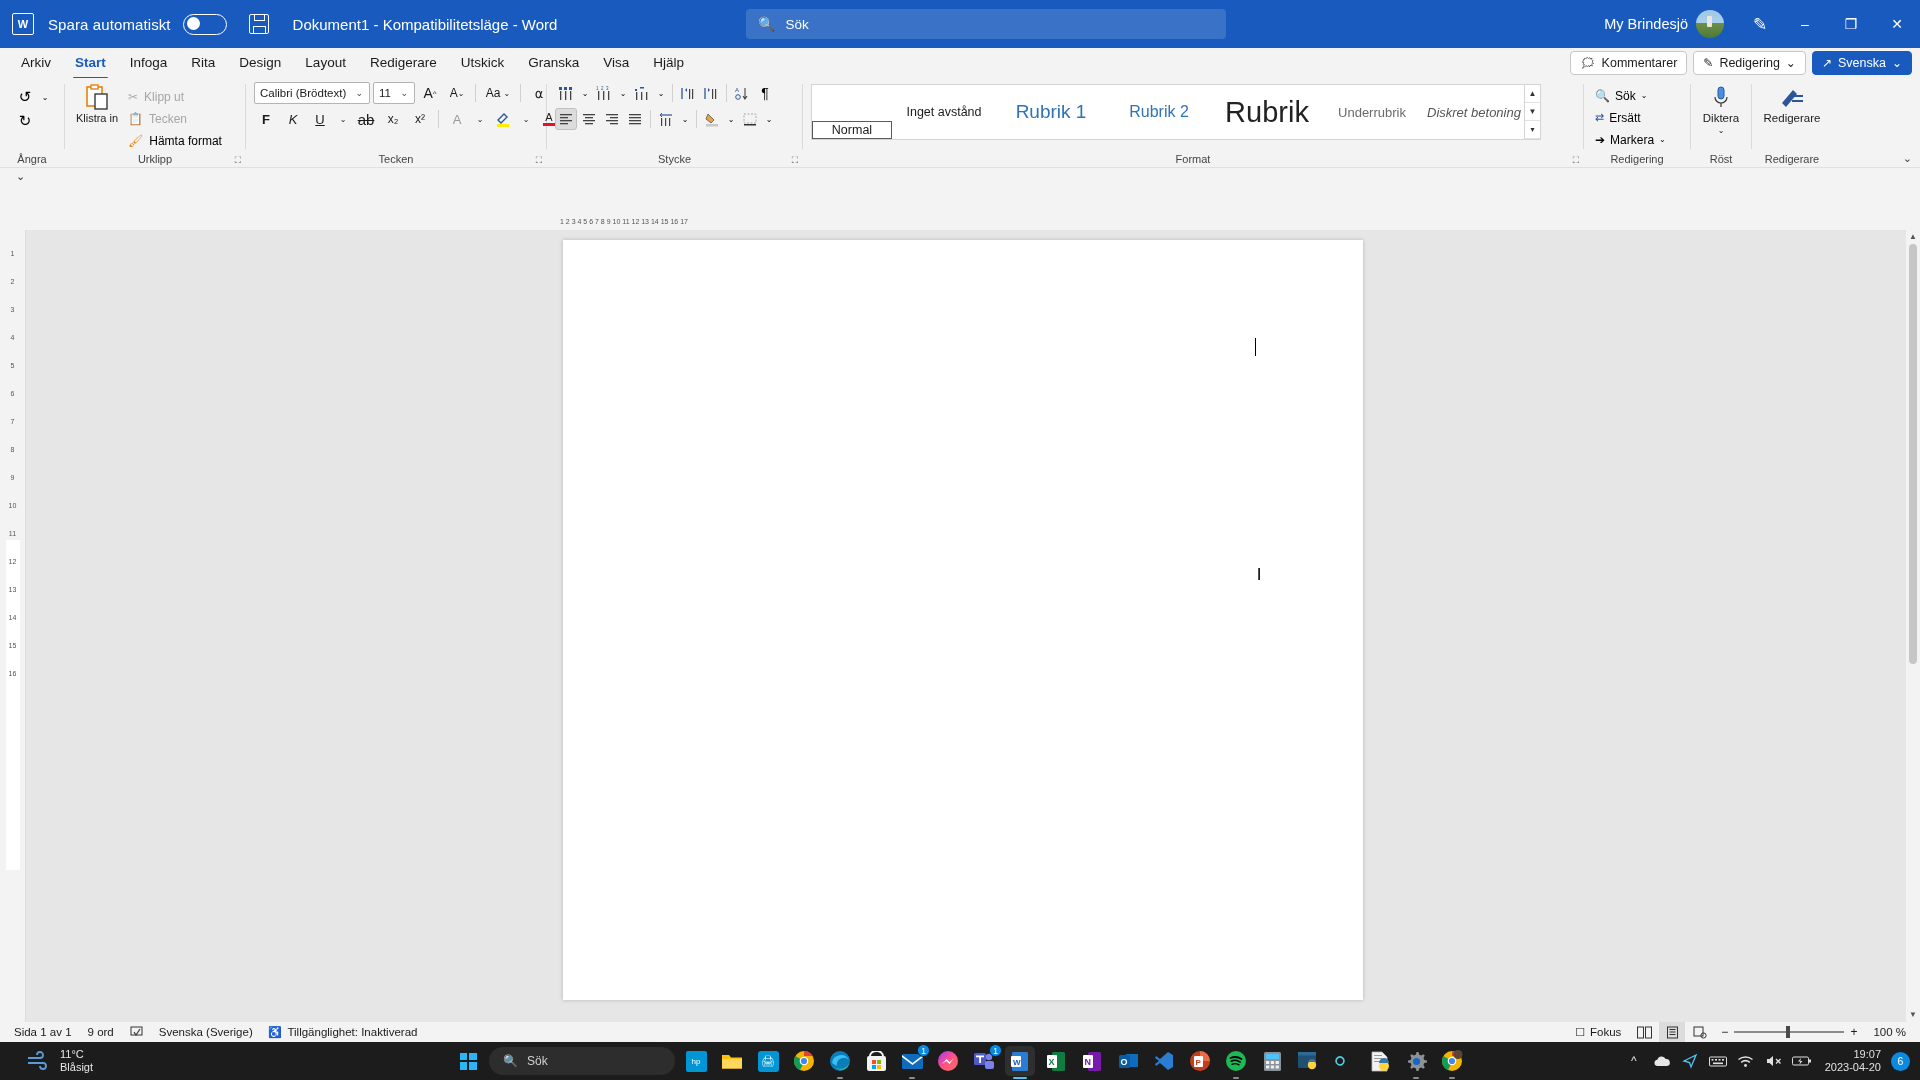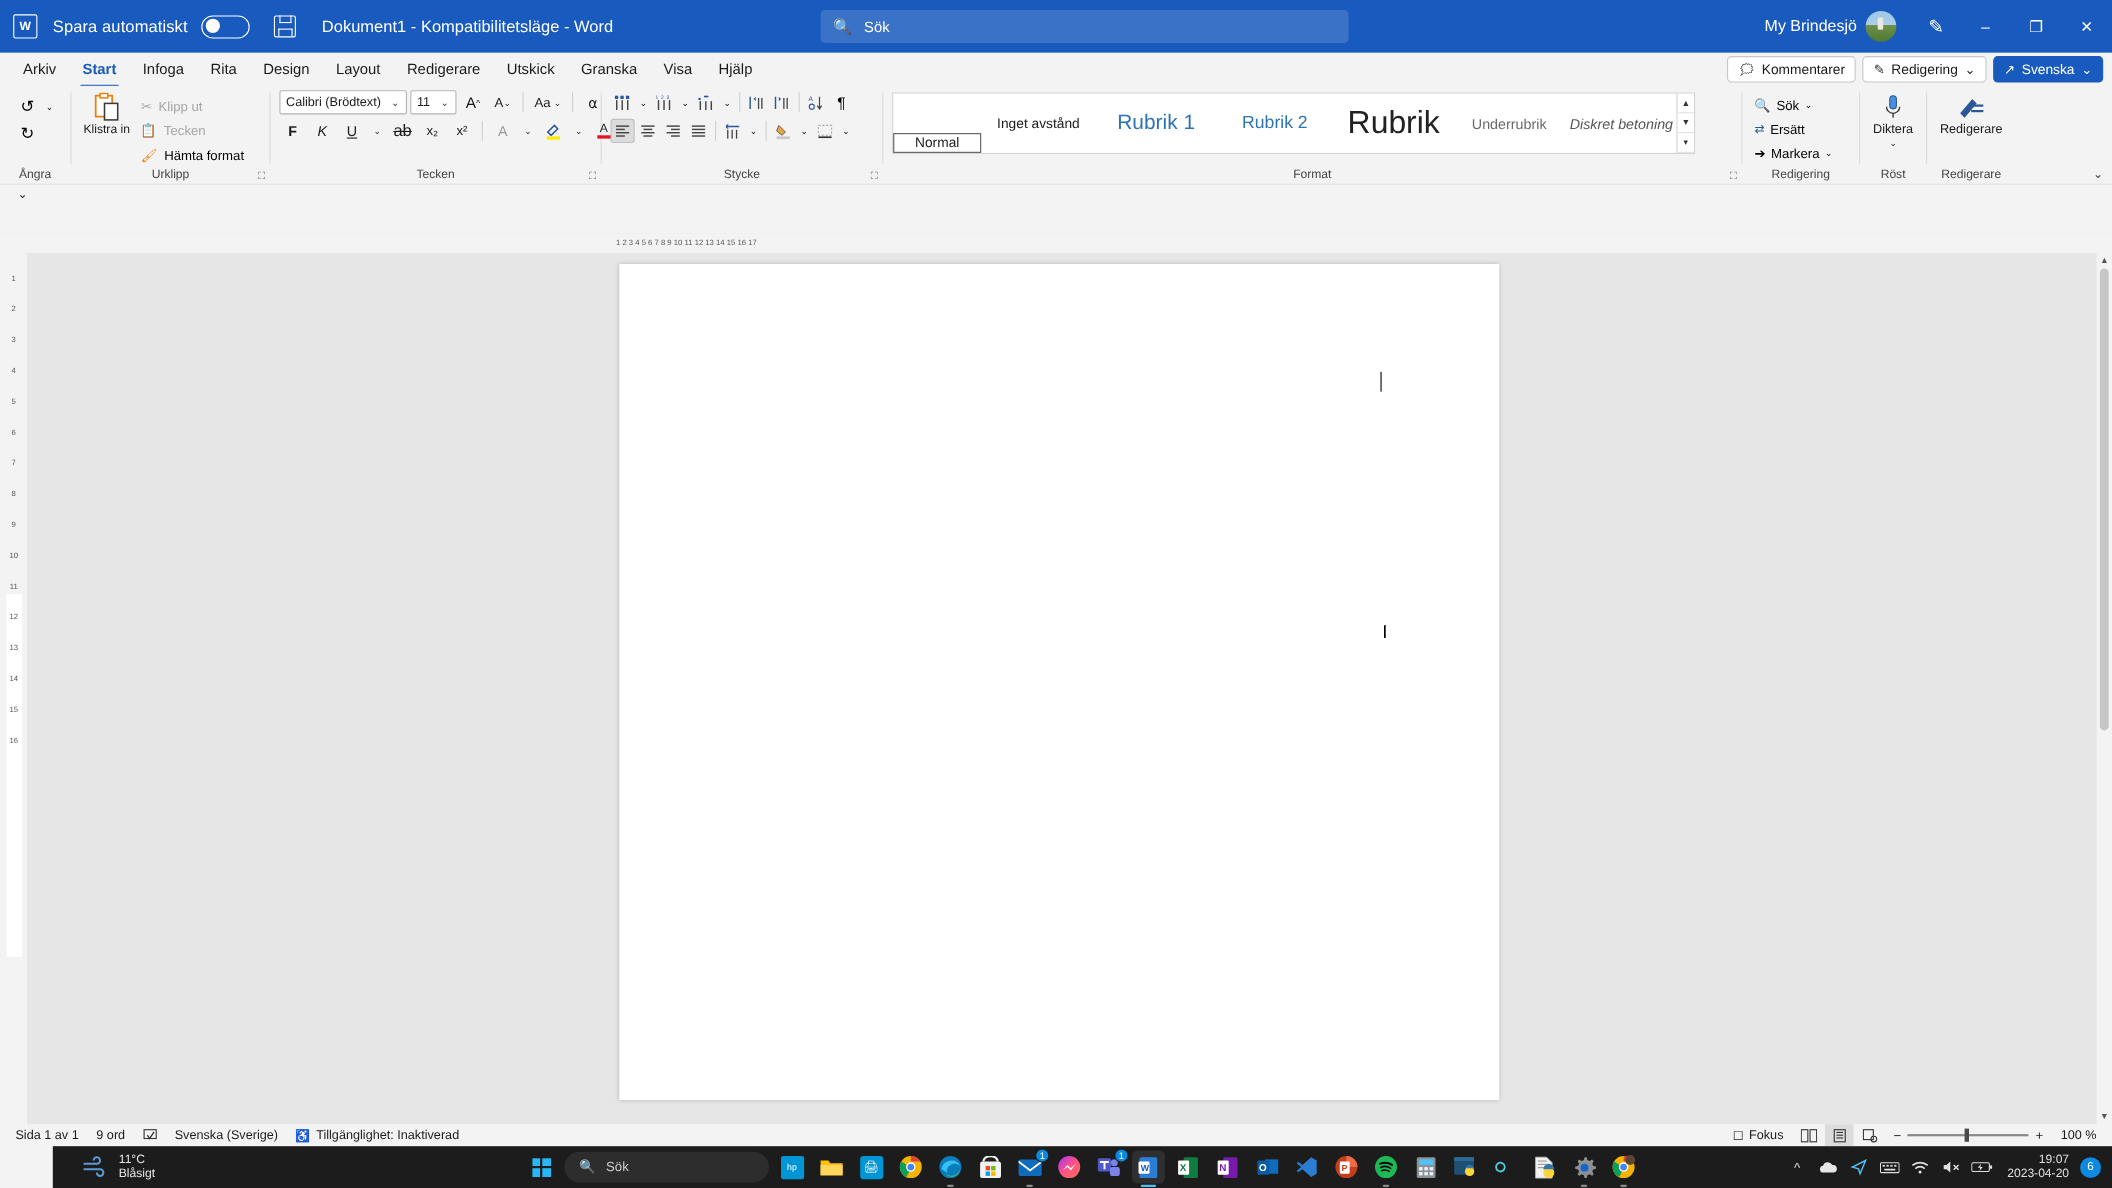--- a/index.html
+++ b/index.html
@@ -252,21 +252,21 @@
   .view-btn.sel { background:#dcdcdc; }
   .zoom-slider {
     display:flex; align-items:center; gap:6px; margin: 0 6px; font-size:12px;
   }
   .zs-track { width: 110px; height:1.5px; background:#8a8a8a; position:relative; }
   .zs-thumb { position:absolute; left:52px; top:-5px; width:4px; height:12px; background:#4a4a4a; }
 
   
   .taskbar {
     position:absolute; left:0; right:0; bottom:0; height:38px;
-    background:#1c1c1c; display:flex; align-items:center;margin-left:48px;
+    background:#1c1c1c; display:flex; align-items:center;
   }
   .weather {
     display:flex; align-items:center; gap:8px; margin-left:26px; color:#e6e6e6;
   }
   .weather-txt { font-size:11px; line-height:13px; }
   .tb-center {
     position:absolute; left:50%; transform:translateX(-50%);
     display:flex; align-items:center; gap:6px;
   }
   .start-btn { width:30px; height:30px; display:flex; align-items:center; justify-content:center; }

